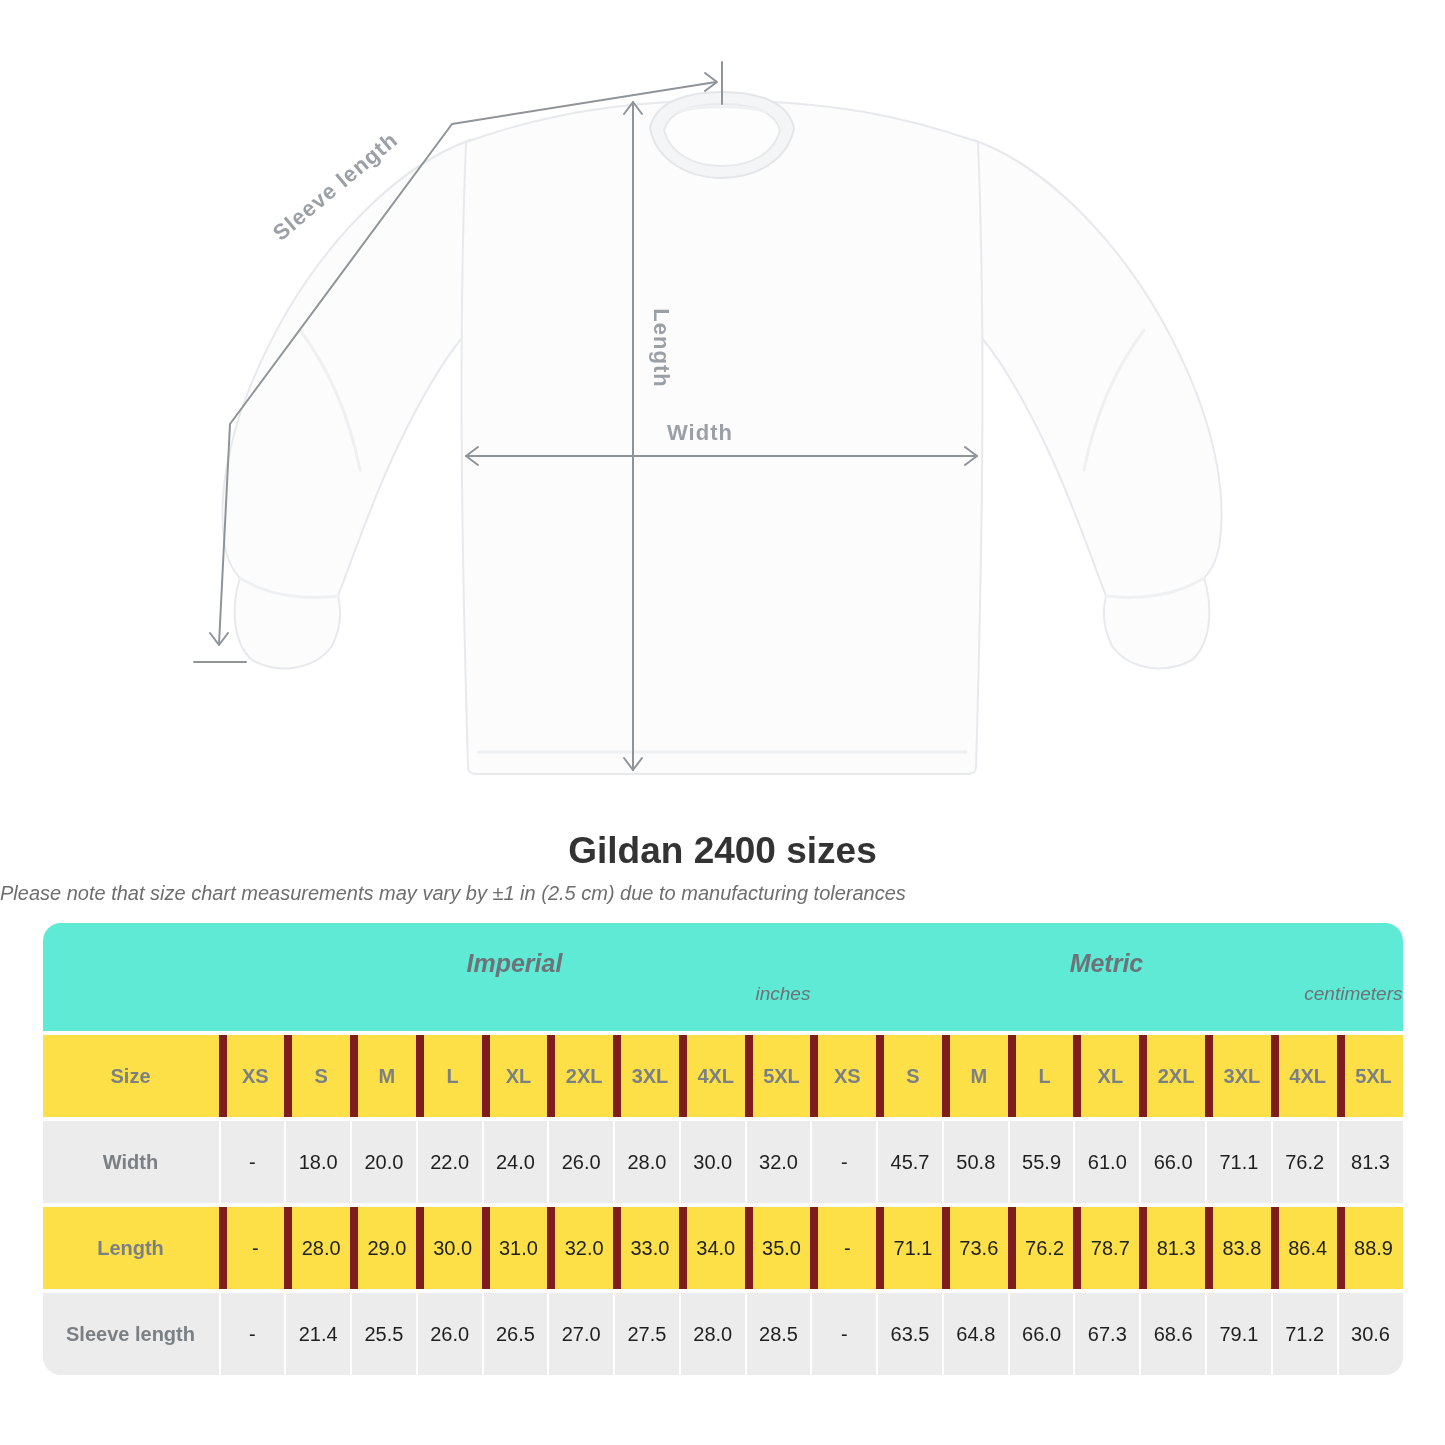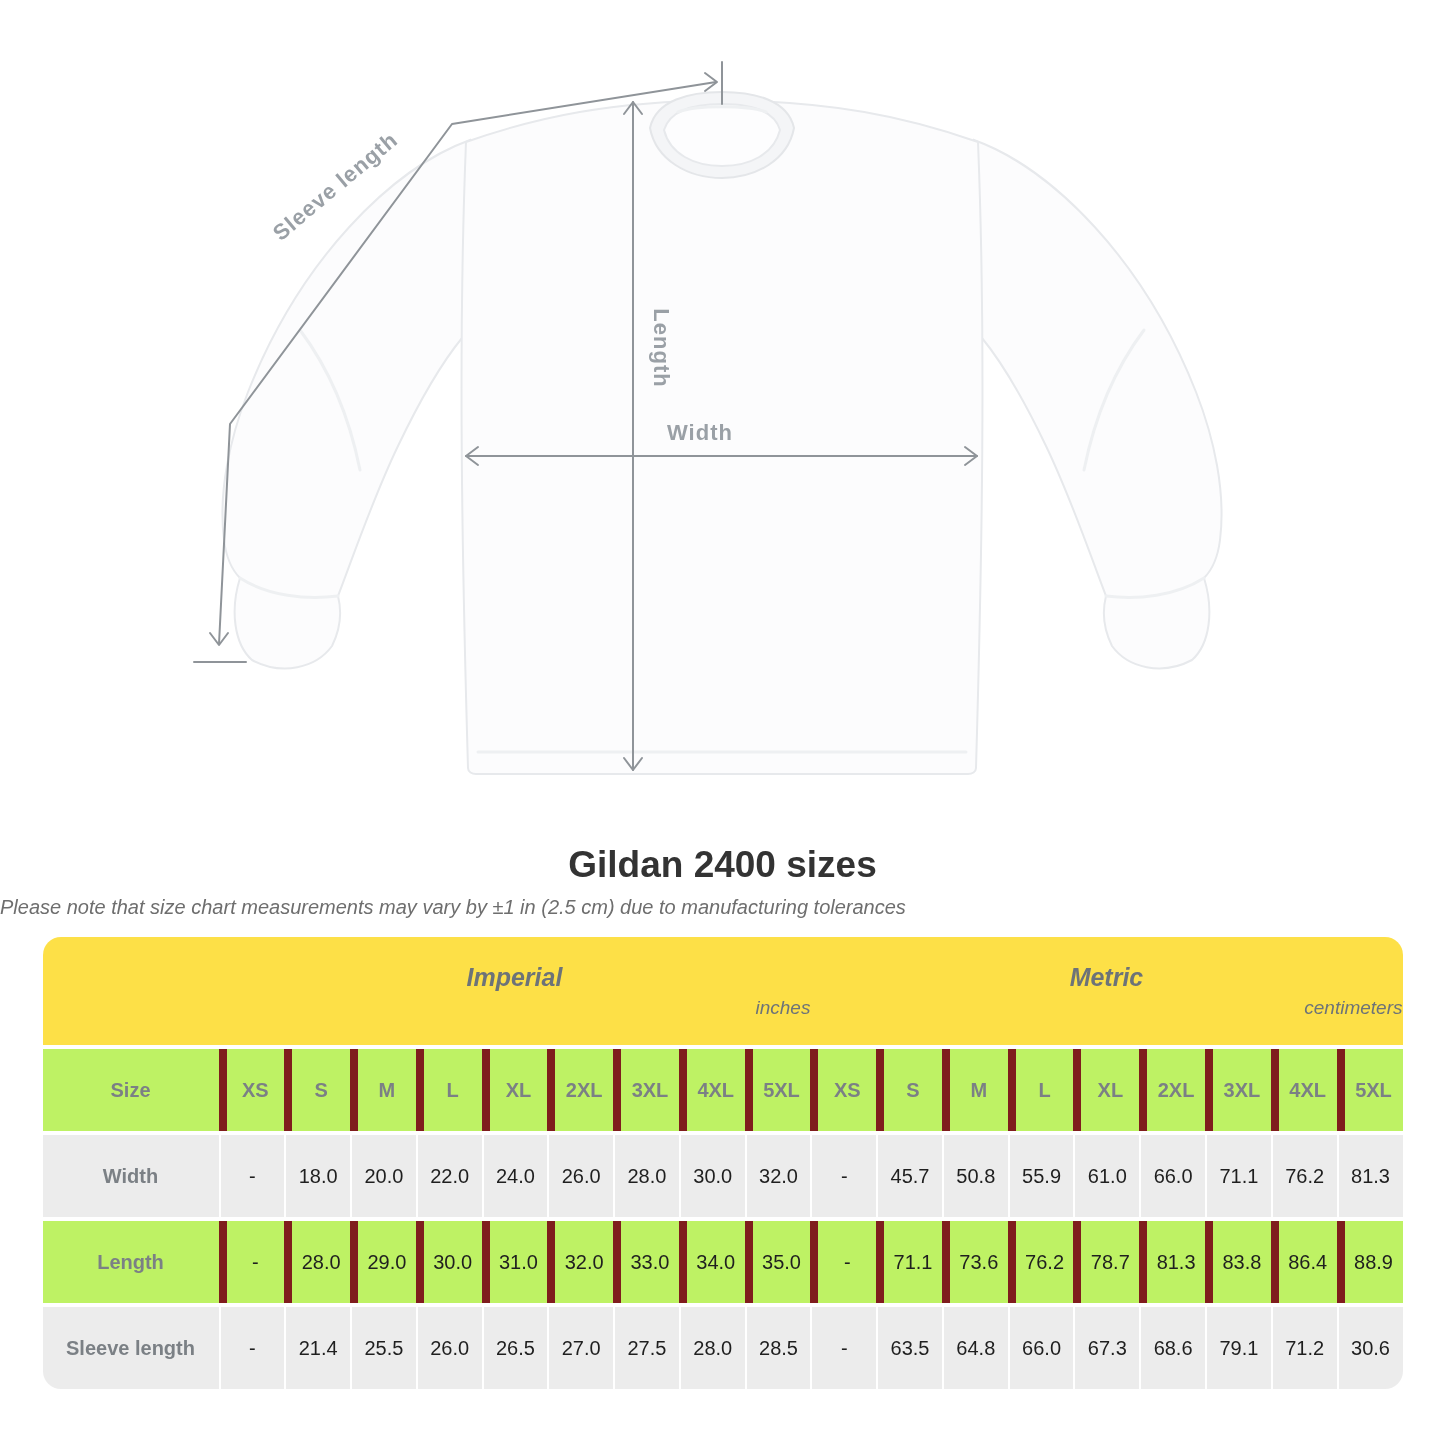--- a/index.html
+++ b/index.html
@@ -9,34 +9,34 @@
   
   .diagram{width:1445px;height:818px;display:block;}
   .meas-line{stroke:#8f9499;stroke-width:2;fill:none;stroke-linecap:round;stroke-linejoin:round;}
   .meas-tick{stroke:#8f9499;stroke-width:2;fill:none;stroke-linecap:round;}
   .meas-label{fill:#9aa0a6;font-weight:bold;font-size:22px;font-family:"Liberation Sans",sans-serif;letter-spacing:1px;}
   .shirt-fill{fill:#fcfcfd;stroke:#e7e9ec;stroke-width:2;}
   .shirt-soft{fill:#f4f5f7;stroke:#e4e6e9;stroke-width:2;}
   .fold{stroke:#eef0f2;stroke-width:3;fill:none;stroke-linecap:round;}
 
   
-  .chart-title{text-align:center;font-size:37px;font-weight:bold;color:#333;margin:26px 0 10px 0;}
+  .chart-title{text-align:center;font-size:37px;font-weight:bold;color:#333;margin:12px 0 10px 0;}
   .chart-subtitle{text-align:left;font-size:20px;font-style:italic;color:#6e6e6e;margin:0 0 14px 0;}
 
   
   .table-wrap{width:1360px;margin:0 auto;}
   table.sizes{width:100%;table-layout:fixed;border-collapse:separate;border-spacing:0 4px;}
   col.c-label{width:176px;}
   td{text-align:center;vertical-align:middle;font-size:20px;color:#1f1f1f;padding:0;}
-  tr.band td{background:#fde047;height:108px;}
+  tr.band td{background:#5eead4;height:108px;}
   tr.band td:first-child{border-top-left-radius:18px;}
   tr.band td:last-child{border-top-right-radius:18px;}
   .unit-title{font-size:25px;font-weight:bold;font-style:italic;color:#6d7378;line-height:34px;}
   .unit-sub{font-size:19px;font-style:italic;color:#6d7378;line-height:28px;text-align:right;}
-  tr.r-white td{background:#bef264;height:82px;}
+  tr.r-white td{background:#fde047;height:82px;}
   tr.r-white td + td{border-left:8px solid #7f1d1d;}
   tr.r-gray td{background:#ececec;height:82px;}
   tr.r-gray td + td{border-left:2px solid #ffffff;}
   tr.last td:first-child{border-bottom-left-radius:18px;}
   tr.last td:last-child{border-bottom-right-radius:18px;}
   td.lbl{font-weight:bold;color:#7b8085;}
 </style>
 </head>
 <body>
 

